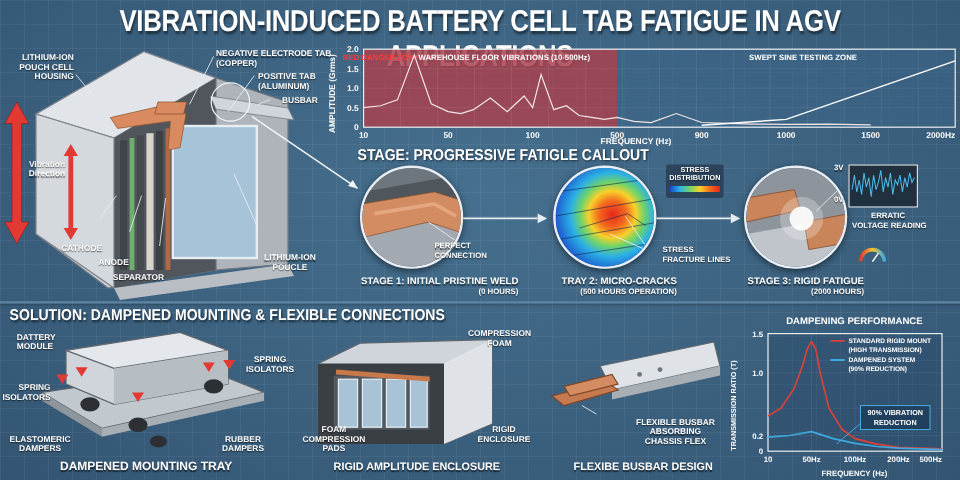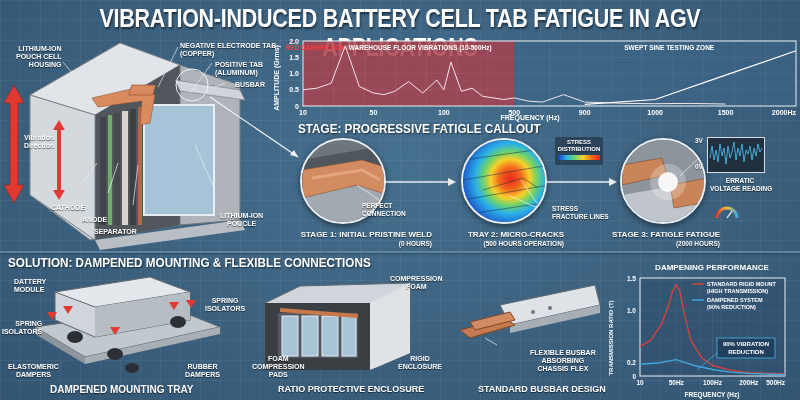--- a/index.html
+++ b/index.html
@@ -270,21 +270,21 @@
   <defs>
       <linearGradient id="g">
         <stop offset="0" stop-color="#e23a33"></stop>
         <stop offset="0.5" stop-color="#f2c230"></stop>
         <stop offset="1" stop-color="#3fa8de"></stop>
       </linearGradient>
     </defs>
   <line x1="12" y1="13" x2="17" y2="6" stroke="#fff" stroke-width="1.2"></line>
 </svg>
 <div class="abs stage-cap" style="left:610px;top:230px;width:110px">
-  <div>STAGE 3: FATIGLE FATIGUE</div>
+  <div>STAGE 3: RIGID FATIGUE</div>
     <div style="font-size:6.5px">(2000 HOURS)</div>
 </div>
 
 <div class="abs divider"></div>
 
 <div class="abs section-h" style="left:8px;top:255px">SOLUTION: DAMPENED MOUNTING &amp; FLEXIBLE CONNECTIONS</div>
 
 <svg class="abs" style="left:30px;top:272px" width="200" height="110">
   <path d="M5,55 L140,35 L190,55 L55,85 Z" fill="#c1c8ce" stroke="#5f676e"></path>
   <path d="M5,55 L55,85 L55,92 L5,62 Z" fill="#8e969d"></path>
@@ -347,37 +347,37 @@
 </div>
 <div class="abs lbl c" style="left:252px;top:355px">
   <div>FOAM</div>
     <div>COMPRESSION</div>
     <div>PADS</div>
 </div>
 <div class="abs lbl c" style="left:398px;top:355px">
   <div>RIGID</div>
     <div>ENCLOSURE</div>
 </div>
-<div class="abs stage-cap" style="left:278px;top:385px;font-size:9px">RATIO PROTECTIVE ENCLOSURE</div>
+<div class="abs stage-cap" style="left:278px;top:385px;font-size:9px">RIGID AMPLITUDE ENCLOSURE</div>
 
 <svg class="abs" style="left:455px;top:280px" width="150" height="75">
   <path d="M45,25 L140,5 L145,25 L55,45 Z" fill="#dfe3e7" stroke="#5f676e"></path>
   <path d="M55,45 L145,25 L145,33 L55,53 Z" fill="#a7aeb4"></path>
   <path d="M5,50 L50,38 L60,45 L15,58 Z" fill="#c57a4f" stroke="#7f4626"></path>
   <path d="M15,42 L55,32 L60,40 L20,50 Z" fill="#d38c62" stroke="#7f4626"></path>
   <circle cx="78" cy="32" r="2" fill="#6d757d"></circle>
     <circle cx="95" cy="28" r="2" fill="#6d757d"></circle>
   <line x1="30" y1="58" x2="42" y2="65" stroke="#eef2f5" stroke-width="0.7"></line>
 </svg>
 <div class="abs lbl c" style="left:530px;top:349px">
   <div>FLEXIBLE BUSBAR</div>
     <div>ABSORBING</div>
     <div>CHASSIS FLEX</div>
 </div>
-<div class="abs stage-cap" style="left:478px;top:385px;font-size:9px">STANDARD BUSBAR DESIGN</div>
+<div class="abs stage-cap" style="left:478px;top:385px;font-size:9px">FLEXIBE BUSBAR DESIGN</div>
 
 <svg class="abs" id="damp-chart" style="left:600px;top:258px" width="200" height="142">
   <text x="112" y="12" font-size="8" fill="#fff" text-anchor="middle">DAMPENING PERFORMANCE</text>
   <text x="13" y="80" transform="rotate(-90 13 80)" font-size="6" fill="#fff" text-anchor="middle">TRANSMISSION RATIO (T)</text>
   <text x="112" y="139" font-size="6.5" fill="#fff" text-anchor="middle">FREQUENCY (Hz)</text>
   <g id="damp-marks">
       <rect x="40" y="20" width="145" height="98" fill="rgba(40,70,100,0.35)" stroke="#e6edf2" stroke-width="1"></rect>
       <line x1="40" y1="118" x2="185" y2="118" stroke="rgba(255,255,255,0.12)" stroke-width="0.5"></line>
       <text x="36" y="120.5" font-size="6.5" fill="#fff" text-anchor="end">0</text>
       <line x1="40" y1="104.93333333333334" x2="185" y2="104.93333333333334" stroke="rgba(255,255,255,0.12)" stroke-width="0.5"></line>

